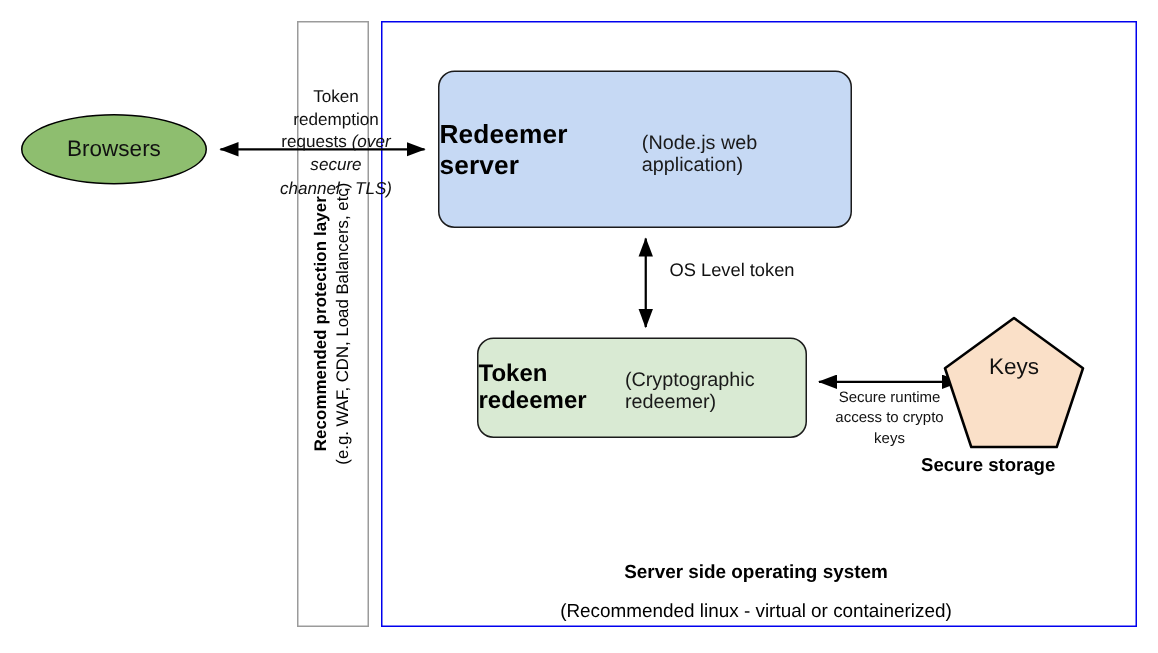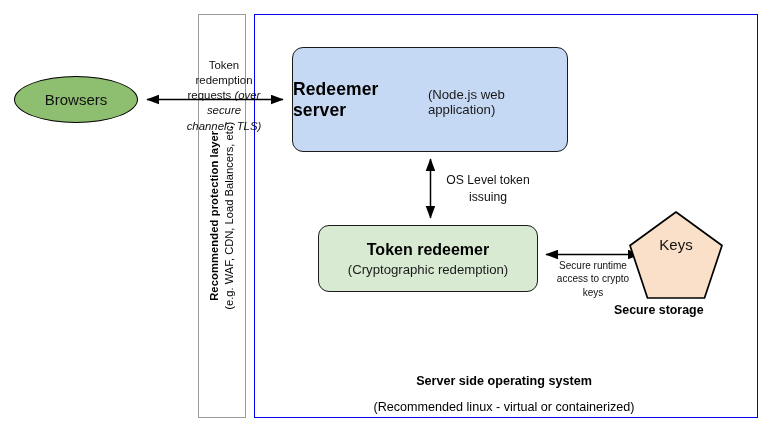--- a/index.html
+++ b/index.html
@@ -121,21 +121,21 @@
   #token-redeemer-node {
     left: 318px;
     top: 225px;
     width: 220px;
     height: 67px;
     background: #D9EAD3;
     border: 1.7px solid #1b1b1b;
     border-radius: 11px;
     box-sizing: border-box;
     display: flex;
-    flex-direction: column;
+    flex-direction: row;
     align-items: center;
     justify-content: center;
   }
   #token-redeemer-node .title {
     font-size: 16px;
     font-weight: bold;
     color: #000000;
   }
   #token-redeemer-node .subtitle {
     font-size: 13.2px;
@@ -273,41 +273,40 @@
     <span class="label">Browsers</span>
   </div>
 
   <div class="abs" id="redeemer-server-node">
     <div class="title">Redeemer server</div>
     <div class="subtitle">(Node.js web application)</div>
   </div>
 
   <div class="abs" id="token-redeemer-node">
     <div class="title">Token redeemer</div>
-    <div class="subtitle">(Cryptographic redemption)</div>
+    <div class="subtitle">(Cryptographic redeemer)</div>
   </div>
 
   <div class="abs" id="keys-node">
     <svg width="96" height="90" viewBox="0 0 96 90" xmlns="http://www.w3.org/2000/svg">
       <polygon points="48,2 94,35.5 76.5,88 19.5,88 2,35.5" fill="#FAE0C8" stroke="#000000" stroke-width="1.7" stroke-linejoin="round"></polygon>
     </svg>
   </div>
   <div class="abs" id="keys-label">Keys</div>
   <div class="abs" id="secure-storage-label">Secure storage</div>
 
   <div class="abs" id="token-redemption-label">
     <span class="plain">Token</span>
     <span class="plain">redemption</span>
     <span class="plain">requests</span>
     <span class="ital">(over secure channel - TLS)</span>
   </div>
 
   <div class="abs" id="os-token-label">
     <div>OS Level token</div>
-    <div>issuing</div>
   </div>
 
   <div class="abs" id="secure-runtime-label">
     <div>Secure runtime</div>
     <div>access to crypto</div>
     <div>keys</div>
   </div>
 
   <div class="abs" id="server-os-caption">
     <div class="title">Server side operating system</div>

